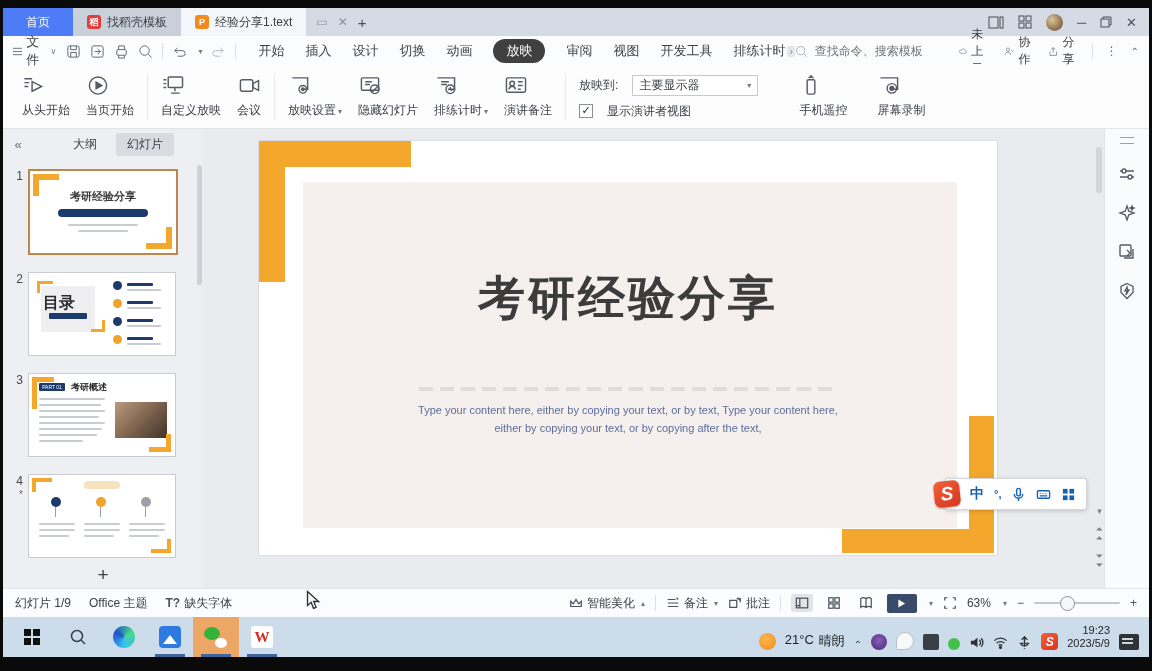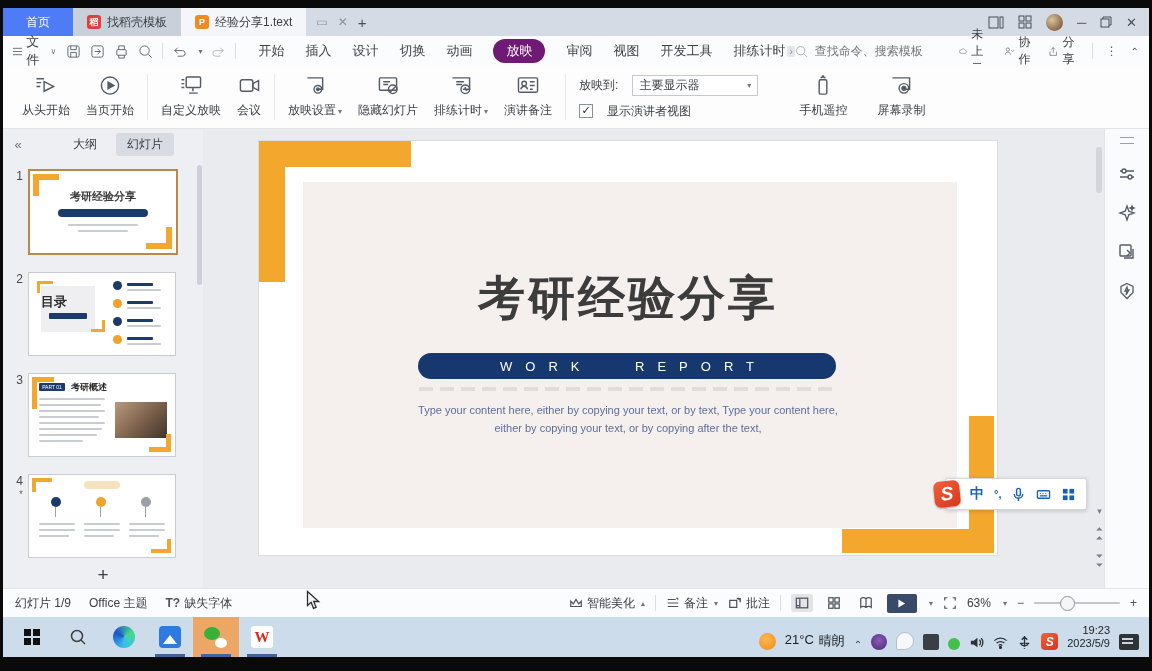--- a/index.html
+++ b/index.html
@@ -22,32 +22,32 @@
   .avatar{width:17px;height:17px;border-radius:50%;background:radial-gradient(circle at 35% 35%,#d8c49a,#8a6a4a 70%,#5a4630)}
   .winbtn{font-size:13px;color:#4a4e55}
   
   .menubar{height:30px;background:#fbfcfd;display:flex;align-items:center;padding:0 10px;flex:none}
   .menu-file{display:flex;align-items:center;gap:4px;font-size:13px;color:#3e4146;margin-right:10px}
   .qat{display:flex;align-items:center;gap:9px;color:#5d636d;margin-right:14px}
   .qat svg{width:15px;height:15px}
   .vdiv{width:1px;height:16px;background:#dcdee2}
   .menus{display:flex;align-items:center;gap:21px;font-size:13px;color:#3e4146;margin-left:8px}
   .menu-item{white-space:nowrap}
-  .menu-item.active{background:#701a75;color:#fff;border-radius:12px;padding:3px 13px}
+  .menu-item.active{background:#404040;color:#fff;border-radius:12px;padding:3px 13px}
   .member-more{display:inline-block;background:#e3e6ea;color:#8a8f98;border-radius:2px;font-size:10px;padding:0 2px;margin-left:2px}
   .searchbox{margin-left:auto;display:flex;align-items:center;gap:5px;color:#9aa0a8}
   .searchbox input{border:none;outline:none;background:transparent;font-size:12px;width:128px;color:#c2410c;font-family:inherit}
   .menubar-right{display:flex;align-items:center;gap:13px;font-size:12px;color:#3e4146;margin-left:14px}
   .mr-item{display:flex;align-items:center;gap:4px}
   .mr-item svg{width:15px;height:15px;color:#5d636d}
   
   .ribbon{height:62px;background:#fdfdfe;border-bottom:1px solid #e3e4e7;display:flex;align-items:center;padding:0 6px;flex:none}
   .rgroup{display:flex;align-items:center;gap:16px;padding:0 13px}
   .rdiv{width:1px;height:46px;background:#e8e9eb}
-  .rbtn{display:flex;flex-direction:column;align-items:center;gap:6px;font-size:12px;color:#3d4147;white-space:nowrap}
+  .rbtn{display:flex;flex-direction:column;gap:6px;font-size:12px;color:#3d4147;white-space:nowrap}
   .rbtn svg{width:24px;height:21px;color:#555b64}
   .caret{font-size:8px;color:#777;margin-left:2px}
   .show-to{display:flex;flex-direction:column;gap:7px;font-size:12px;color:#3d4147}
   .show-to-row{display:flex;align-items:center;gap:14px}
   .select{width:112px;height:19px;border:1px solid #c6cad0;background:#fff;display:flex;align-items:center;
           justify-content:space-between;padding:0 6px;font-size:12px;color:#3d4147}
   .checkbox{width:12px;height:12px;border:1px solid #8a9098;background:#fff;font-size:11px;line-height:11px;
             color:#1d2125;text-align:center}
   
   .main{flex:1;display:flex;min-height:0}
@@ -410,21 +410,21 @@
             <div class="gline" style="left:48px;right:48px;top:59px"></div>
           </div>
         </div>
 
         <div class="thumb-row">
           <span class="thumb-num">2</span>
           <div class="thumb">
             <div class="oc" style="left:8px;top:8px;width:16px;height:3px"></div>
             <div class="oc" style="left:8px;top:8px;width:3px;height:12px"></div>
             <div style="position:absolute;left:12px;top:13px;width:54px;height:46px;background:#efeff2"></div>
-            <div style="position:absolute;left:12px;top:20px;width:34px;text-align:left;font-size:13px;font-weight:700;color:#2c2c2c">目录</div>
+            <div style="position:absolute;left:12px;top:20px;width:34px;text-align:right;font-size:16px;font-weight:700;color:#2c2c2c">目录</div>
             <div style="position:absolute;left:20px;top:40px;width:38px;height:6px;background:#1d3a6d;border-radius:1px"></div>
             <div class="oc" style="left:62px;top:56px;width:14px;height:3px"></div>
             <div class="oc" style="left:73px;top:47px;width:3px;height:12px"></div>
             <div class="dot" style="left:84px;top:8px;width:9px;height:9px;background:#1d3a6d"></div>
             <div class="nline" style="left:98px;top:10px;width:26px"></div>
               <div class="gline" style="left:98px;top:16px;width:34px"></div>
             <div class="dot" style="left:84px;top:26px;width:9px;height:9px;background:#f0a32a"></div>
             <div class="nline" style="left:98px;top:28px;width:26px"></div>
               <div class="gline" style="left:98px;top:34px;width:34px"></div>
             <div class="dot" style="left:84px;top:44px;width:9px;height:9px;background:#1d3a6d"></div>
@@ -490,21 +490,20 @@
 
     <div class="editor">
       <div class="canvas">
         <div class="slide">
           <div class="pink"></div>
           <div class="oc" style="left:0;top:0;width:152px;height:26px"></div>
           <div class="oc" style="left:0;top:0;width:26px;height:141px"></div>
           <div class="oc" style="right:3px;bottom:2px;width:25px;height:137px"></div>
           <div class="oc" style="right:3px;bottom:2px;width:152px;height:24px"></div>
           <div class="slide-title">考研经验分享</div>
-          <div class="banner">WORK REPORT</div>
           <div class="banner-shadow"></div>
           <div class="slide-body">
             <div>Type your content here, either by copying your text, or by text, Type your content here,</div>
             <div>either by copying your text, or by copying after the text,</div>
           </div>
         </div>
         <div class="ime">
           <div class="ime-s">S</div>
           <span class="ime-item">中</span>
           <span class="ime-item" style="font-size:11px">°,</span>

